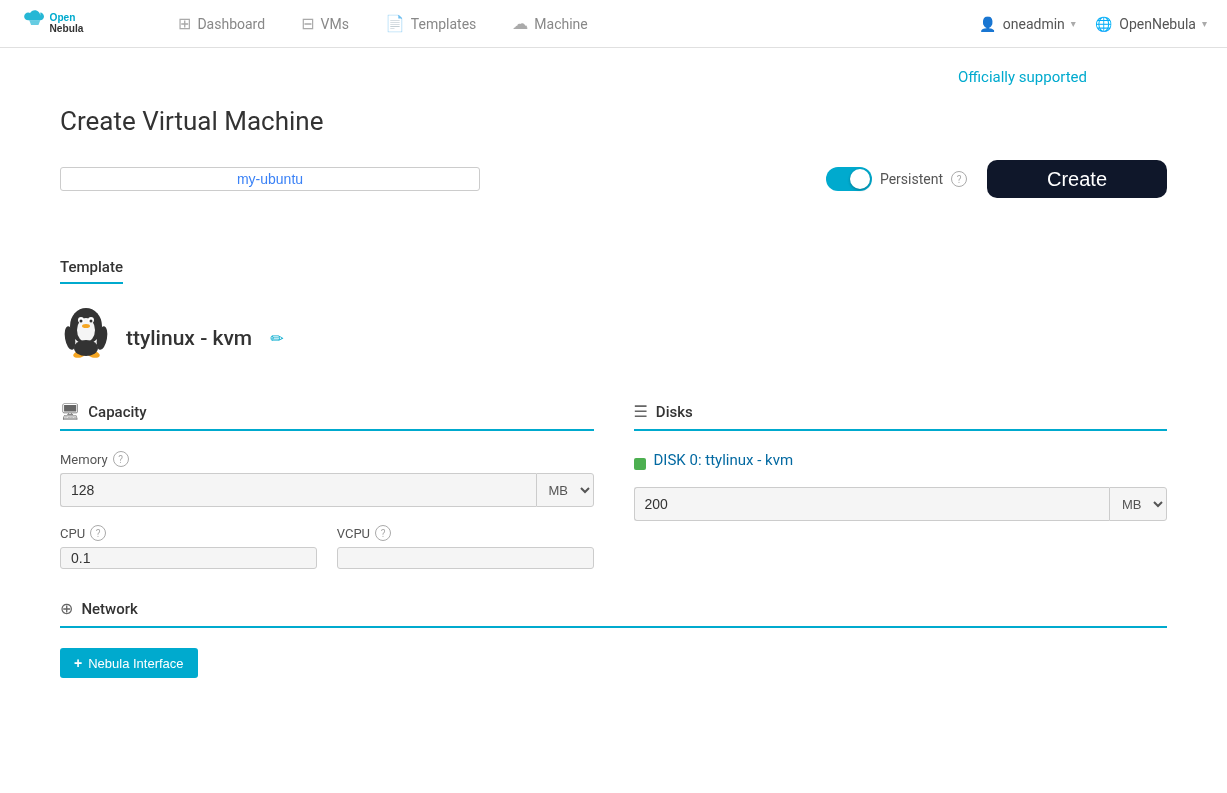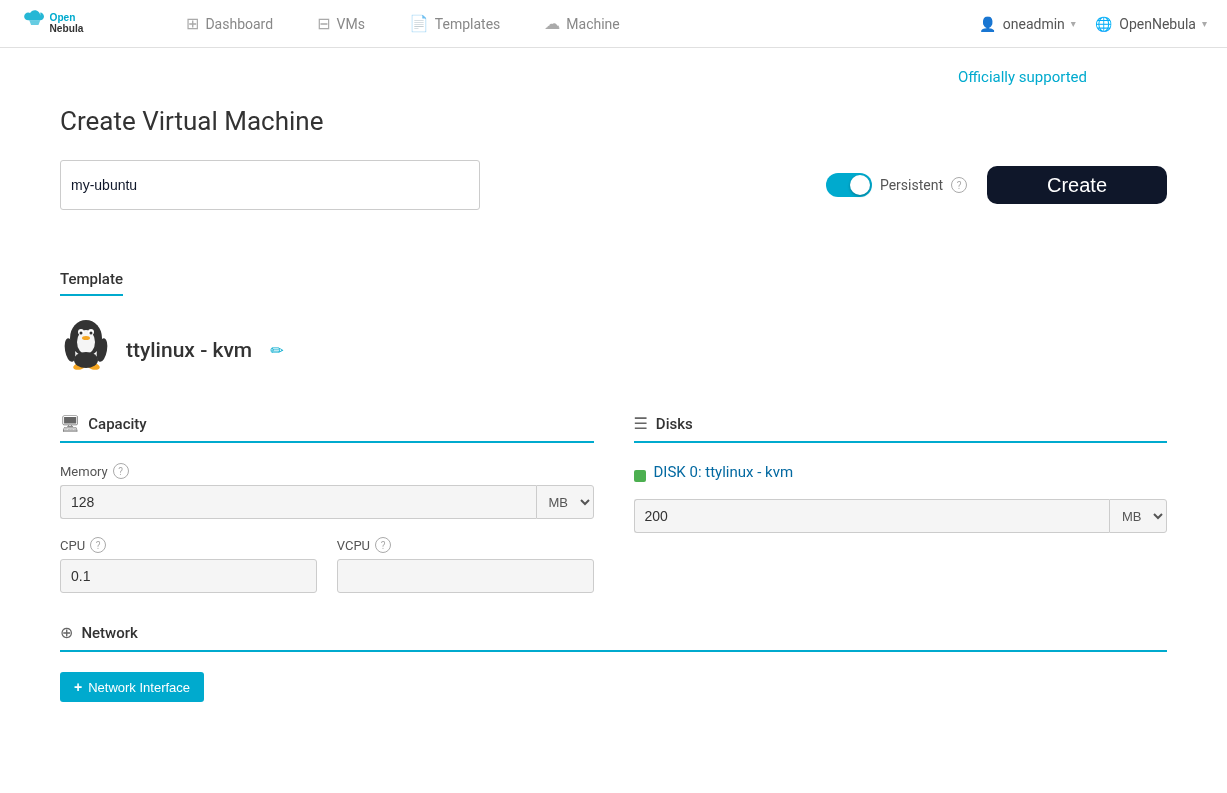--- a/index.html
+++ b/index.html
@@ -6,21 +6,21 @@
     body { font-family: -apple-system, BlinkMacSystemFont, 'Segoe UI', Roboto, sans-serif; background: #fff; color: #333; font-size: 14px; }
 
     
     .navbar {
       display: flex;
       align-items: center;
       height: 48px;
       background: #fff;
       border-bottom: 1px solid #e0e0e0;
       padding: 0 20px;
-      gap: 8px;
+      gap: 0;
     }
     .navbar-brand {
       display: flex;
       align-items: center;
       margin-right: 20px;
     }
     .navbar-brand .logo-svg {
       width: 120px;
       height: 36px;
     }
@@ -85,27 +85,28 @@
     
     .top-form-row {
       display: flex;
       align-items: center;
       gap: 20px;
       margin-bottom: 24px;
     }
     .vm-name-input {
       flex: 1;
       max-width: 420px;
-      height: 50px;
+      height: 24px;
       border: 1px solid #ccc;
       border-radius: 3px;
       padding: 0 10px;
       font-size: 14px;
-      color: #0f172a;
+      color: #3b82f6;
       outline: none;
+      text-align: center;
     }
 
     .persistent-group {
       display: flex;
       align-items: center;
       gap: 8px;
       margin-left: auto;
     }
     .toggle-switch {
       position: relative;
@@ -253,21 +254,21 @@
     }
 
     .two-inputs {
       display: flex;
       gap: 20px;
     }
     .two-inputs .field-group { flex: 1; }
 
     .standalone-input {
       width: 100%;
-      height: 34px;
+      height: 22px;
       border: 1px solid #ccc;
       border-radius: 3px;
       padding: 0 10px;
       font-size: 14px;
       outline: none;
       background: #f5f5f5;
       color: #333;
     }
 
     
@@ -479,17 +480,17 @@
   </div>
 
   <div class="network-section">
     <div class="section-header">
       <span class="section-icon">⊕</span>
       <span>Network</span>
     </div>
 
     <button class="add-network-btn">
       <span class="plus-icon">+</span>
-      <span>Network Interface</span>
+      <span>Nebula Interface</span>
     </button>
   </div>
 
 </div>
 
 </body></html>

